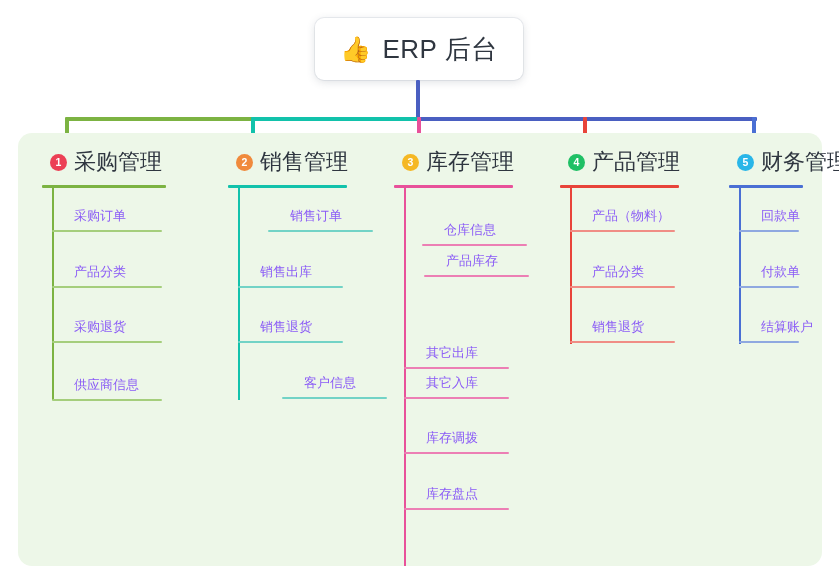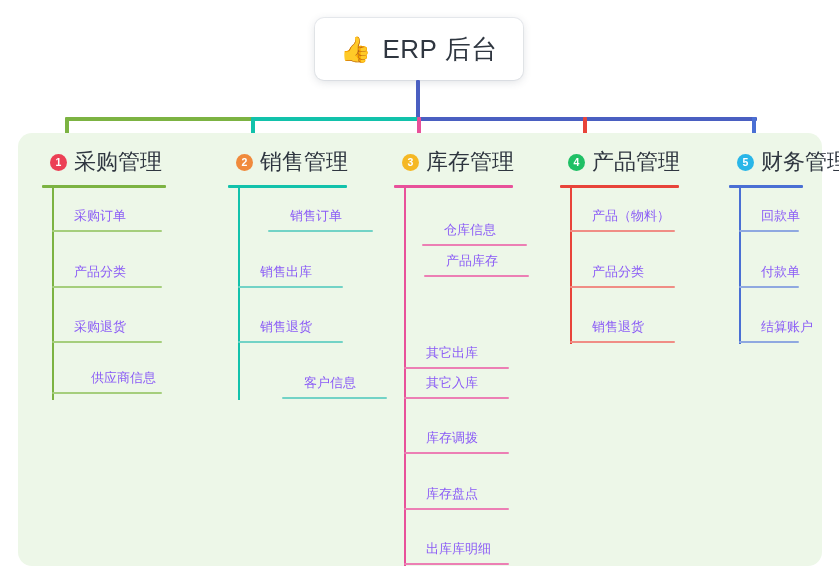--- a/index.html
+++ b/index.html
@@ -85,21 +85,21 @@
             <div class="leaf-rule" style="background: rgb(165, 206, 124);"></div>
           </div>
           <div class="leaf" style="top: 117.5px; width: 110px;">
             <span class="leaf-label">产品分类</span>
             <div class="leaf-rule" style="background: rgb(165, 206, 124);"></div>
           </div>
           <div class="leaf" style="top: 173px; width: 110px;">
             <span class="leaf-label">采购退货</span>
             <div class="leaf-rule" style="background: rgb(165, 206, 124);"></div>
           </div>
-          <div class="leaf" style="top: 224px; width: 110px; text-align: right;">
+          <div class="leaf" style="top: 231px; width: 110px;">
             <span class="leaf-label">供应商信息</span>
             <div class="leaf-rule" style="background: rgb(165, 206, 124);"></div>
           </div>
         </div>
         <div class="col" style="left: 198px; width: 165px; top: 12px;">
           <div class="col-head">
             <span class="badge" style="background: rgb(240, 138, 60);">2</span>
             <span class="col-title">销售管理</span>
           </div>
           <div class="col-rule" style="top: 40px; width: 119px; background: rgb(18, 194, 171);"></div>
@@ -143,24 +143,20 @@
           <div class="leaf" style="top: 228.5px; width: 105px;">
             <span class="leaf-label">其它入库</span>
             <div class="leaf-rule" style="background: rgb(236, 127, 180);"></div>
           </div>
           <div class="leaf" style="top: 284px; width: 105px;">
             <span class="leaf-label">库存调拨</span>
             <div class="leaf-rule" style="background: rgb(236, 127, 180);"></div>
           </div>
           <div class="leaf" style="top: 339.5px; width: 105px;">
             <span class="leaf-label">库存盘点</span>
-            <div class="leaf-rule" style="background: rgb(236, 127, 180);"></div>
-          </div>
-          <div class="leaf" style="top: 395px; width: 105px;">
-            <span class="leaf-label">出库库明细</span>
             <div class="leaf-rule" style="background: rgb(236, 127, 180);"></div>
           </div>
         </div>
         <div class="col" style="left: 530px; width: 165px; top: 12px;">
           <div class="col-head">
             <span class="badge" style="background: rgb(31, 192, 101);">4</span>
             <span class="col-title">产品管理</span>
           </div>
           <div class="col-rule" style="top: 40px; width: 119px; background: rgb(232, 68, 58);"></div>
           <div class="spine" style="top: 42px; height: 157px; background: rgb(232, 68, 58);"></div>

